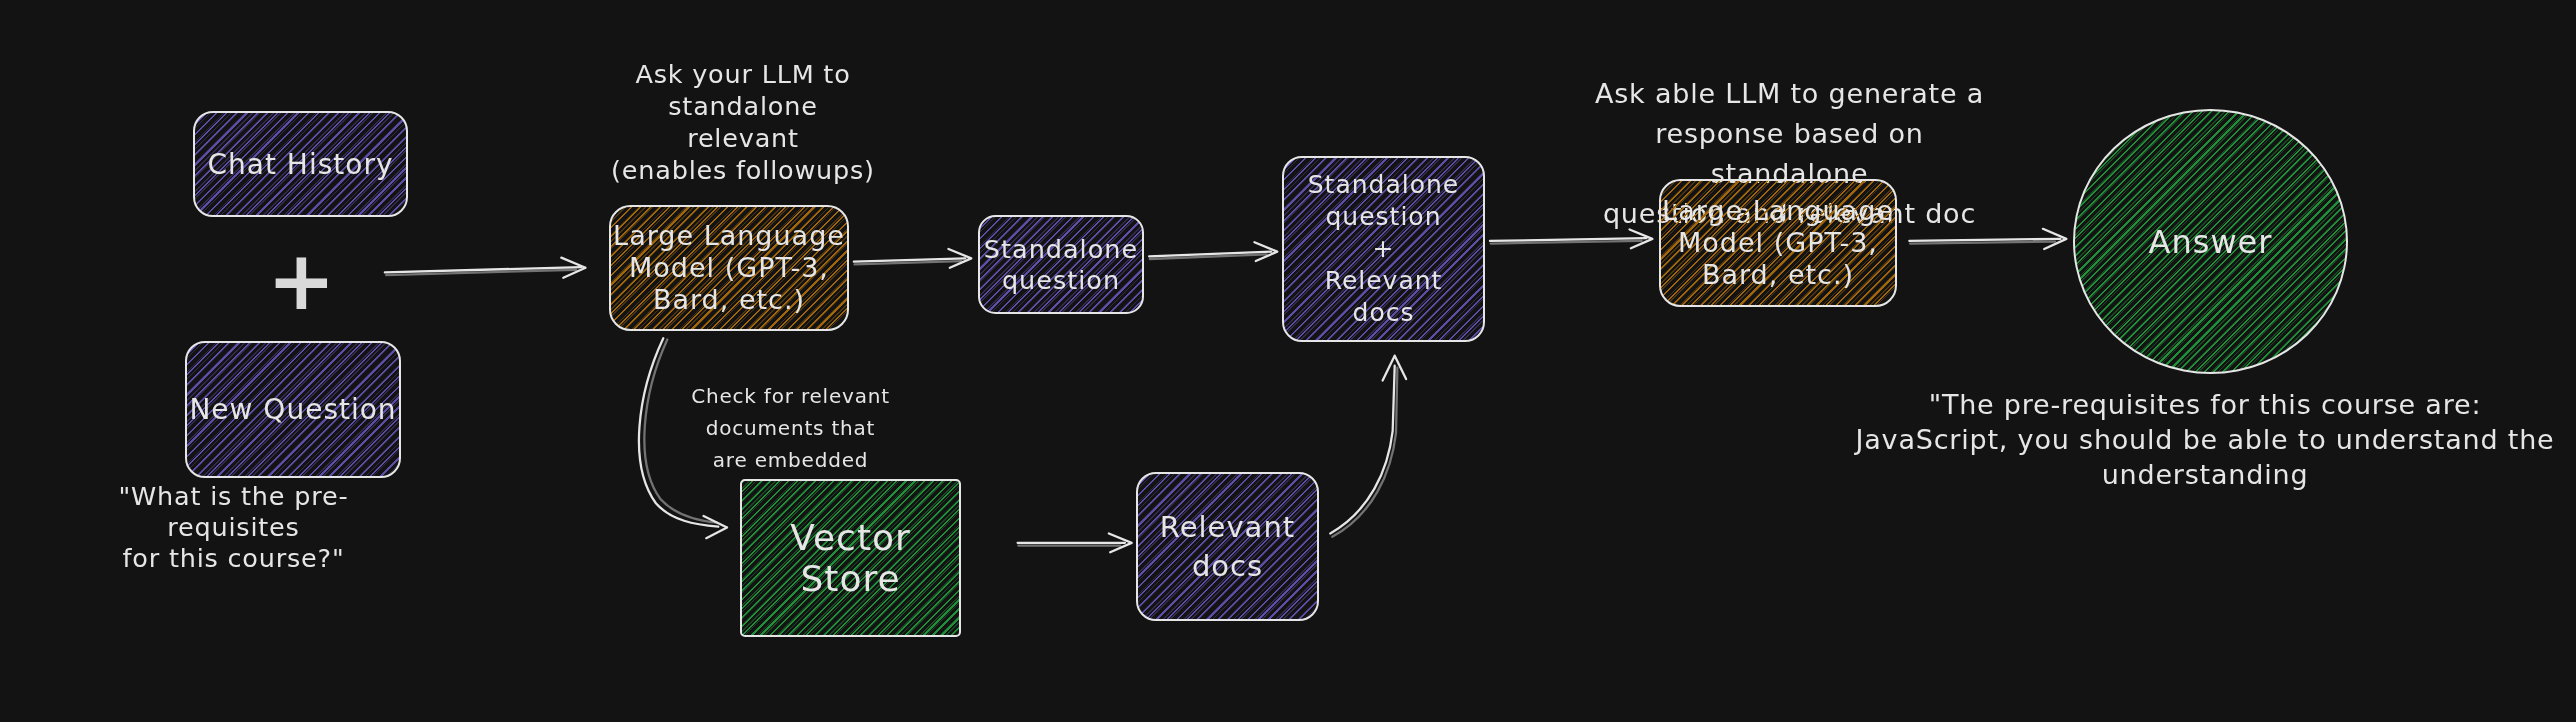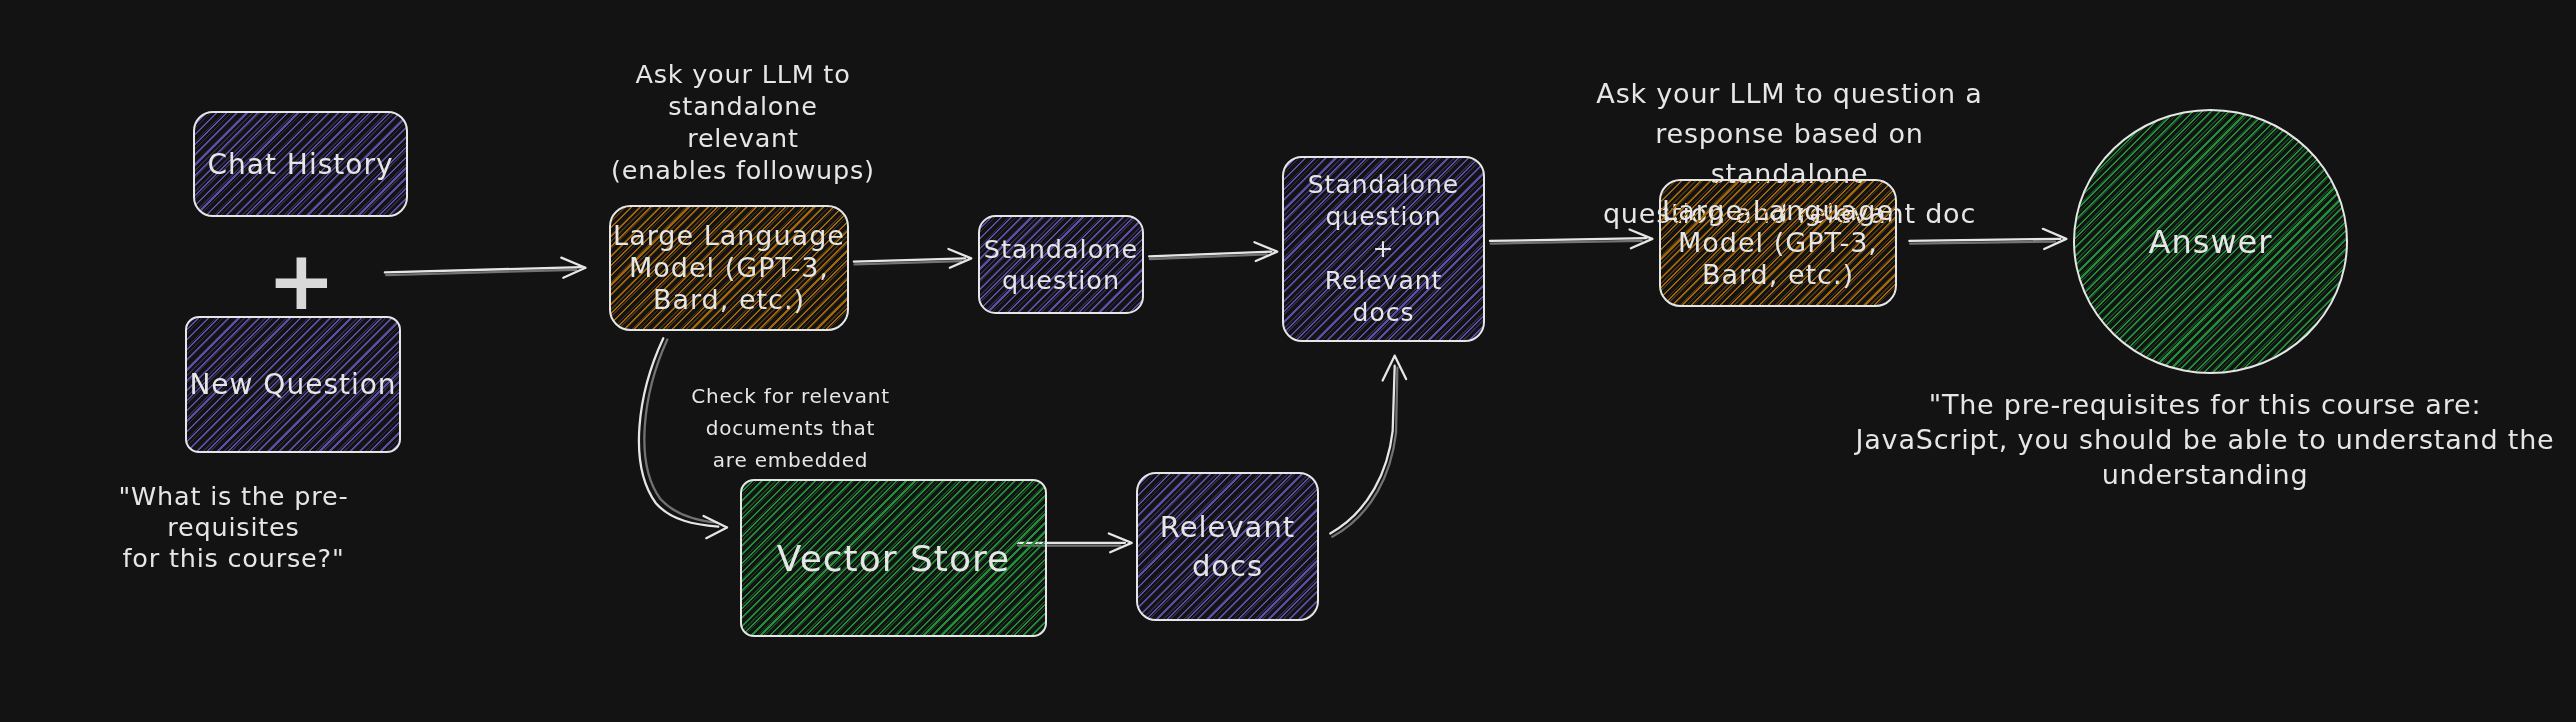--- a/index.html
+++ b/index.html
@@ -17,28 +17,28 @@
   .hatch-purple{background:
     repeating-linear-gradient(135deg, var(--hatch-purple) 0 1.6px, transparent 1.6px 7.2px),
     repeating-linear-gradient(135deg, rgba(94,77,166,.40) 0 1.1px, transparent 1.1px 5px);}
   .hatch-orange{background:
     repeating-linear-gradient(135deg, var(--hatch-orange) 0 1.5px, transparent 1.5px 6.8px),
     repeating-linear-gradient(135deg, rgba(161,102,10,.40) 0 1.1px, transparent 1.1px 4.8px);}
   .hatch-green{background:
     repeating-linear-gradient(135deg, var(--hatch-green) 0 1.5px, transparent 1.5px 6.4px),
     repeating-linear-gradient(135deg, rgba(31,144,56,.42) 0 1.1px, transparent 1.1px 4.6px);}
   .chat-history{left:193px;top:111px;width:215px;height:106px;border-radius:20px;font-size:28px;}
-  .new-question{left:185px;top:316px;width:216px;height:137px;border-radius:14px;font-size:28px;text-align:right;}
+  .new-question{left:185px;top:341px;width:216px;height:137px;border-radius:20px;font-size:28px;text-align:right;}
   .plus{position:absolute;left:267px;top:250px;width:60px;height:64px;line-height:62px;text-align:center;
     font-size:82px;font-weight:800;color:var(--plus);border:none;background:none;}
   .llm1{left:609px;top:205px;width:240px;height:126px;border-radius:21.5px;font-size:27px;line-height:32px;}
   .llm2{left:1659px;top:179px;width:238px;height:128px;border-radius:21.5px;font-size:27px;line-height:32px;}
   .standalone{left:978px;top:215px;width:166px;height:99px;border-radius:17.5px;font-size:25.5px;line-height:31px;}
   .combined{left:1282px;top:156px;width:203px;height:186px;border-radius:20px;font-size:25px;line-height:32px;}
-  .vector-store{left:740px;top:479px;width:307px;height:158px;border-radius:14px;font-size:36px;}
+  .vector-store{left:740px;top:479px;width:221px;height:158px;border-radius:5px;font-size:36px;}
   .relevant-docs{left:1136px;top:472px;width:183px;height:149px;border-radius:20px;font-size:29px;line-height:39px;}
   .answer{left:2073px;top:109px;width:275px;height:265px;border-radius:50%;font-size:32px;}
   .note{position:absolute;text-align:center;letter-spacing:0.8px;color:var(--text);}
   .llm1-note{left:609px;top:58px;width:268px;font-size:25.5px;line-height:32px;}
   .user-question{left:86px;top:481px;width:295px;font-size:25.5px;line-height:31px;}
   .vector-note{left:671px;top:380px;width:239px;font-size:20px;line-height:32px;}
   .llm2-note{left:1591px;top:74px;width:397px;font-size:27px;line-height:40px;}
   .answer-quote{left:1839px;top:387px;width:732px;font-size:27px;line-height:35px;}
   .nl{display:block;}
 </style>
@@ -139,21 +139,21 @@
   <div class="node hatch-green vector-store">
     <span class="nl">Vector Store</span>
   </div>
 
   <div class="node hatch-purple relevant-docs">
     <span class="nl">Relevant</span>
     <span class="nl">docs</span>
   </div>
 
   <div class="note llm2-note">
-    <span class="nl">Ask your LLM to question a</span>
+    <span class="nl">Ask able LLM to generate a</span>
     <span class="nl">response based on standalone</span>
     <span class="nl">question and relevant doc</span>
   </div>
 
   <div class="node hatch-orange llm2">
     <span class="nl">Large Language</span>
     <span class="nl">Model (GPT-3,</span>
     <span class="nl">Bard, etc.)</span>
   </div>
 

